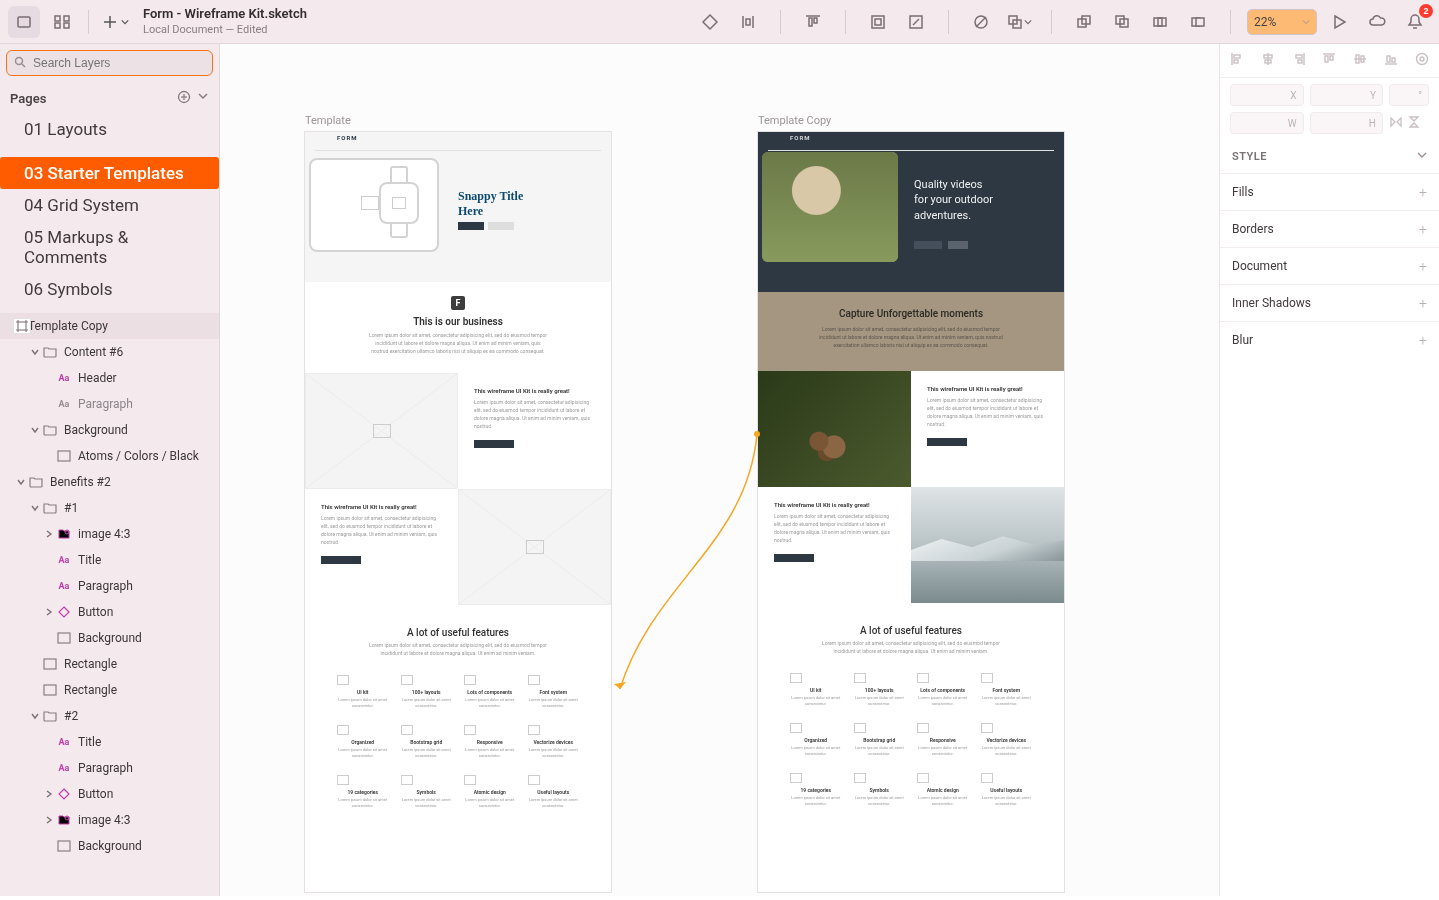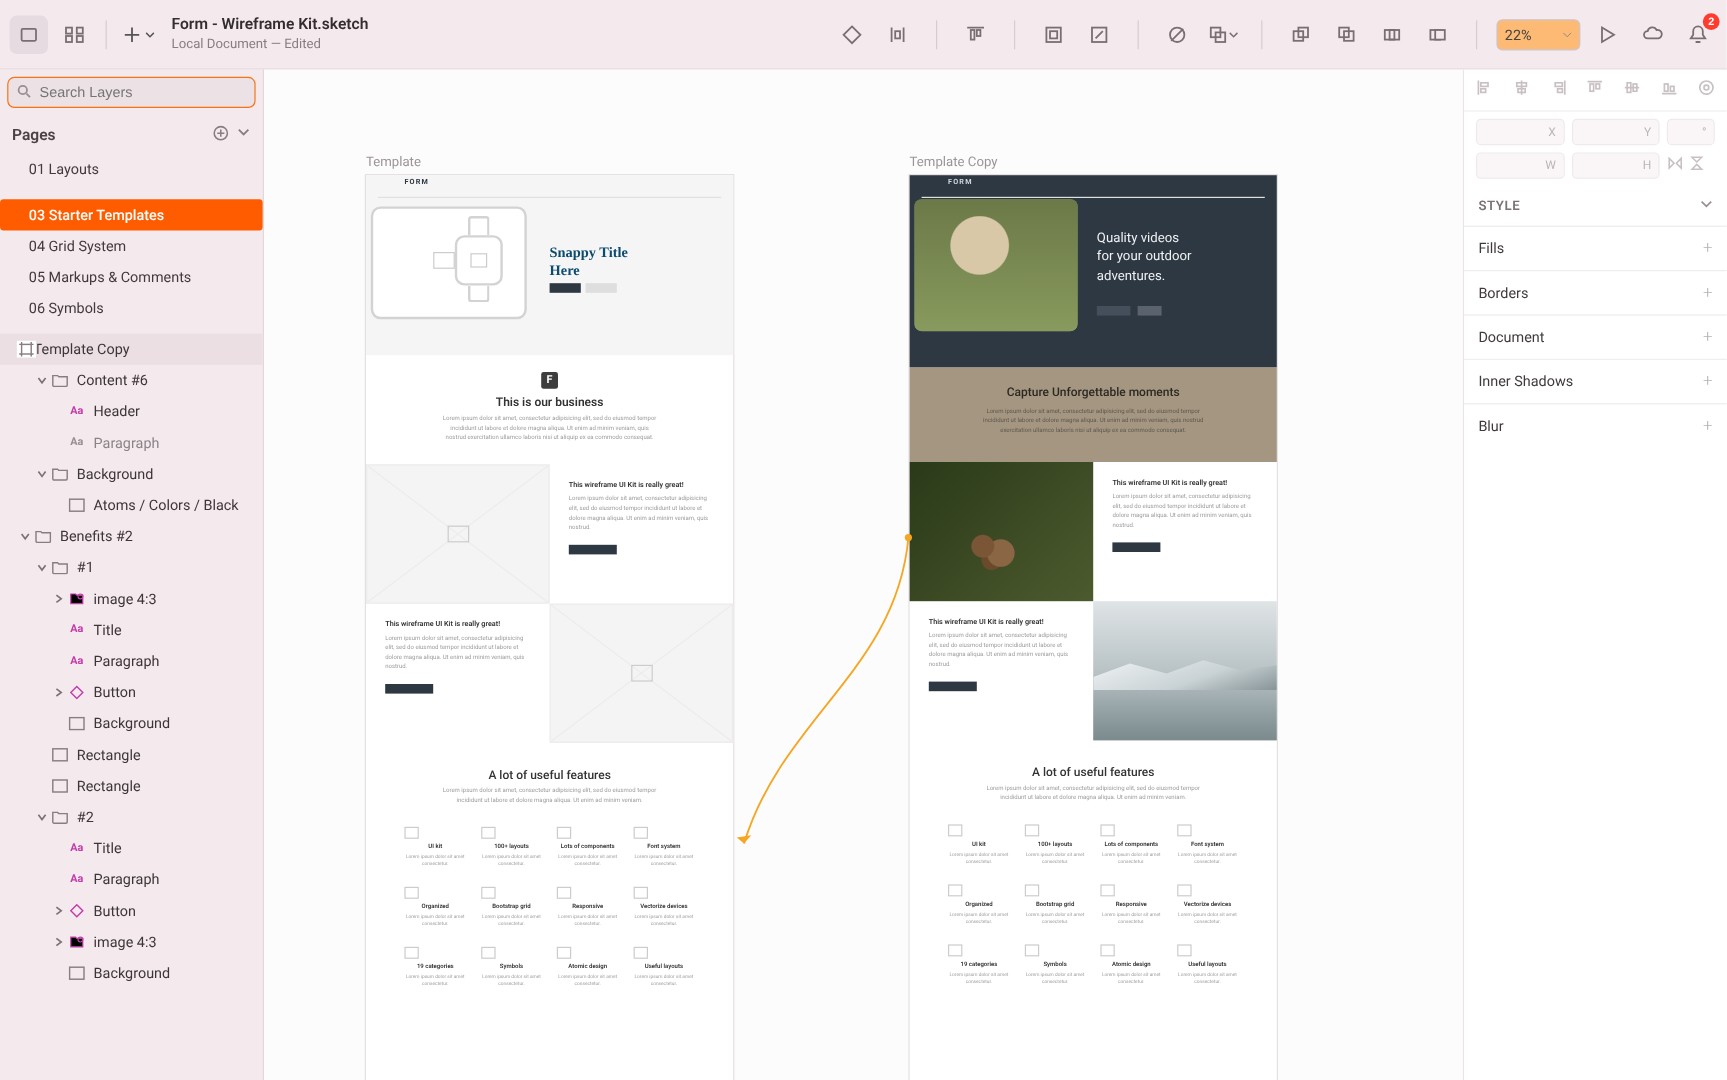--- a/index.html
+++ b/index.html
@@ -1,19 +1,19 @@
 <!DOCTYPE html>
 <html><head>
 <meta charset="utf-8">
 <style>
   * { box-sizing: border-box; margin: 0; padding: 0; }
   html, body { width: 1439px; height: 900px; font-family: -apple-system, BlinkMacSystemFont, "Segoe UI", Roboto, sans-serif; font-size: 13px; color: #333; overflow: hidden; background: #fff; }
 
   
-  .toolbar { display: flex; align-items: center; height: 58px; background: #f4eaee; border-bottom: 1px solid #e3d7dc; padding: 0 8px; }
+  .toolbar { display: flex; align-items: center; height: 44px; background: #f4eaee; border-bottom: 1px solid #e3d7dc; padding: 0 8px; }
   .toolbar .group { display: flex; align-items: center; gap: 6px; }
   .toolbar .divider { width: 1px; height: 24px; background: #d8ccd0; margin: 0 10px; }
   .icon-btn { width: 32px; height: 32px; border: none; background: transparent; display: flex; align-items: center; justify-content: center; border-radius: 6px; color: #7a6e72; }
   .icon-btn.active { background: #e6dbe0; }
   .icon-btn svg { width: 18px; height: 18px; stroke: currentColor; fill: none; stroke-width: 1.5; }
   .insert-btn { display: flex; align-items: center; gap: 2px; color: #555; }
   .doc-title-block { margin-left: 12px; line-height: 1.3; }
   .doc-title { font-weight: 600; font-size: 13px; color: #332d2f; }
   .doc-sub { font-size: 11px; color: #8a7d81; }
   .toolbar .spacer { flex: 1; }
@@ -31,21 +31,21 @@
   .search-wrap { padding: 6px; }
   .search { width: 100%; height: 26px; border: 1px solid #f97316; border-radius: 6px; padding: 0 8px 0 26px; font-size: 12px; background: #ece1e5; color: #888; }
   .search-wrap { position: relative; }
   .search-wrap .s-icon { position: absolute; left: 14px; top: 12px; color: #9a8e92; }
 
   .pages-header { display: flex; align-items: center; justify-content: space-between; padding: 8px 10px 4px 10px; }
   .pages-header .title { font-weight: 600; font-size: 13px; color: #4a4244; }
   .pages-header .actions { display: flex; gap: 6px; color: #8a7d81; }
 
   .page-list { list-style: none; padding: 2px 0; }
-  .page-list li { padding: 6px 10px 6px 24px; font-size: 12px; color: #423a3c; border-radius: 3px; }
+  .page-list li { padding: 6px 10px 6px 24px; font-size: 17px; color: #423a3c; border-radius: 3px; }
   .page-list li.active { background: #ff5c00; color: #fff; font-weight: 500; margin-top: 12px; }
 
   .layers { flex: 1; overflow-y: auto; padding-top: 6px; }
   .layer-row { display: flex; align-items: center; height: 26px; font-size: 12px; color: #3d3638; }
   .layer-row.sel { background: #ecdfe4; }
   .chev { width: 14px; display: inline-flex; justify-content: center; color: #7d7174; }
   .lay-icon { width: 16px; margin-right: 6px; display: inline-flex; justify-content: center; }
   .lay-icon.text { color: #c23da9; font-weight: 700; font-size: 9px; }
   .lay-icon.folder svg, .lay-icon.artboard svg, .lay-icon.rect svg, .lay-icon.diamond svg { stroke: #8a7d81; fill: none; stroke-width: 1.2; }
   .lay-icon.diamond svg { stroke: #c23da9; }

